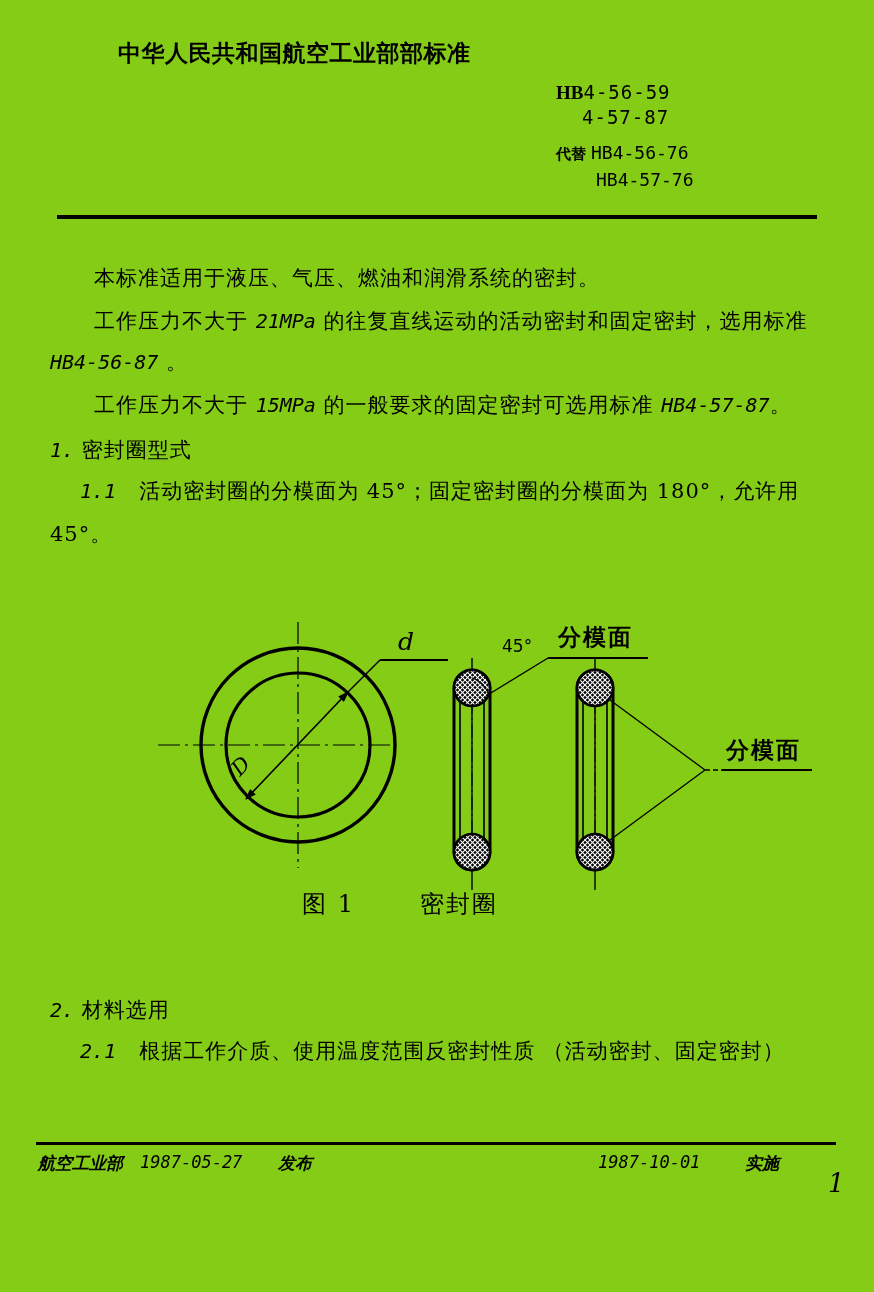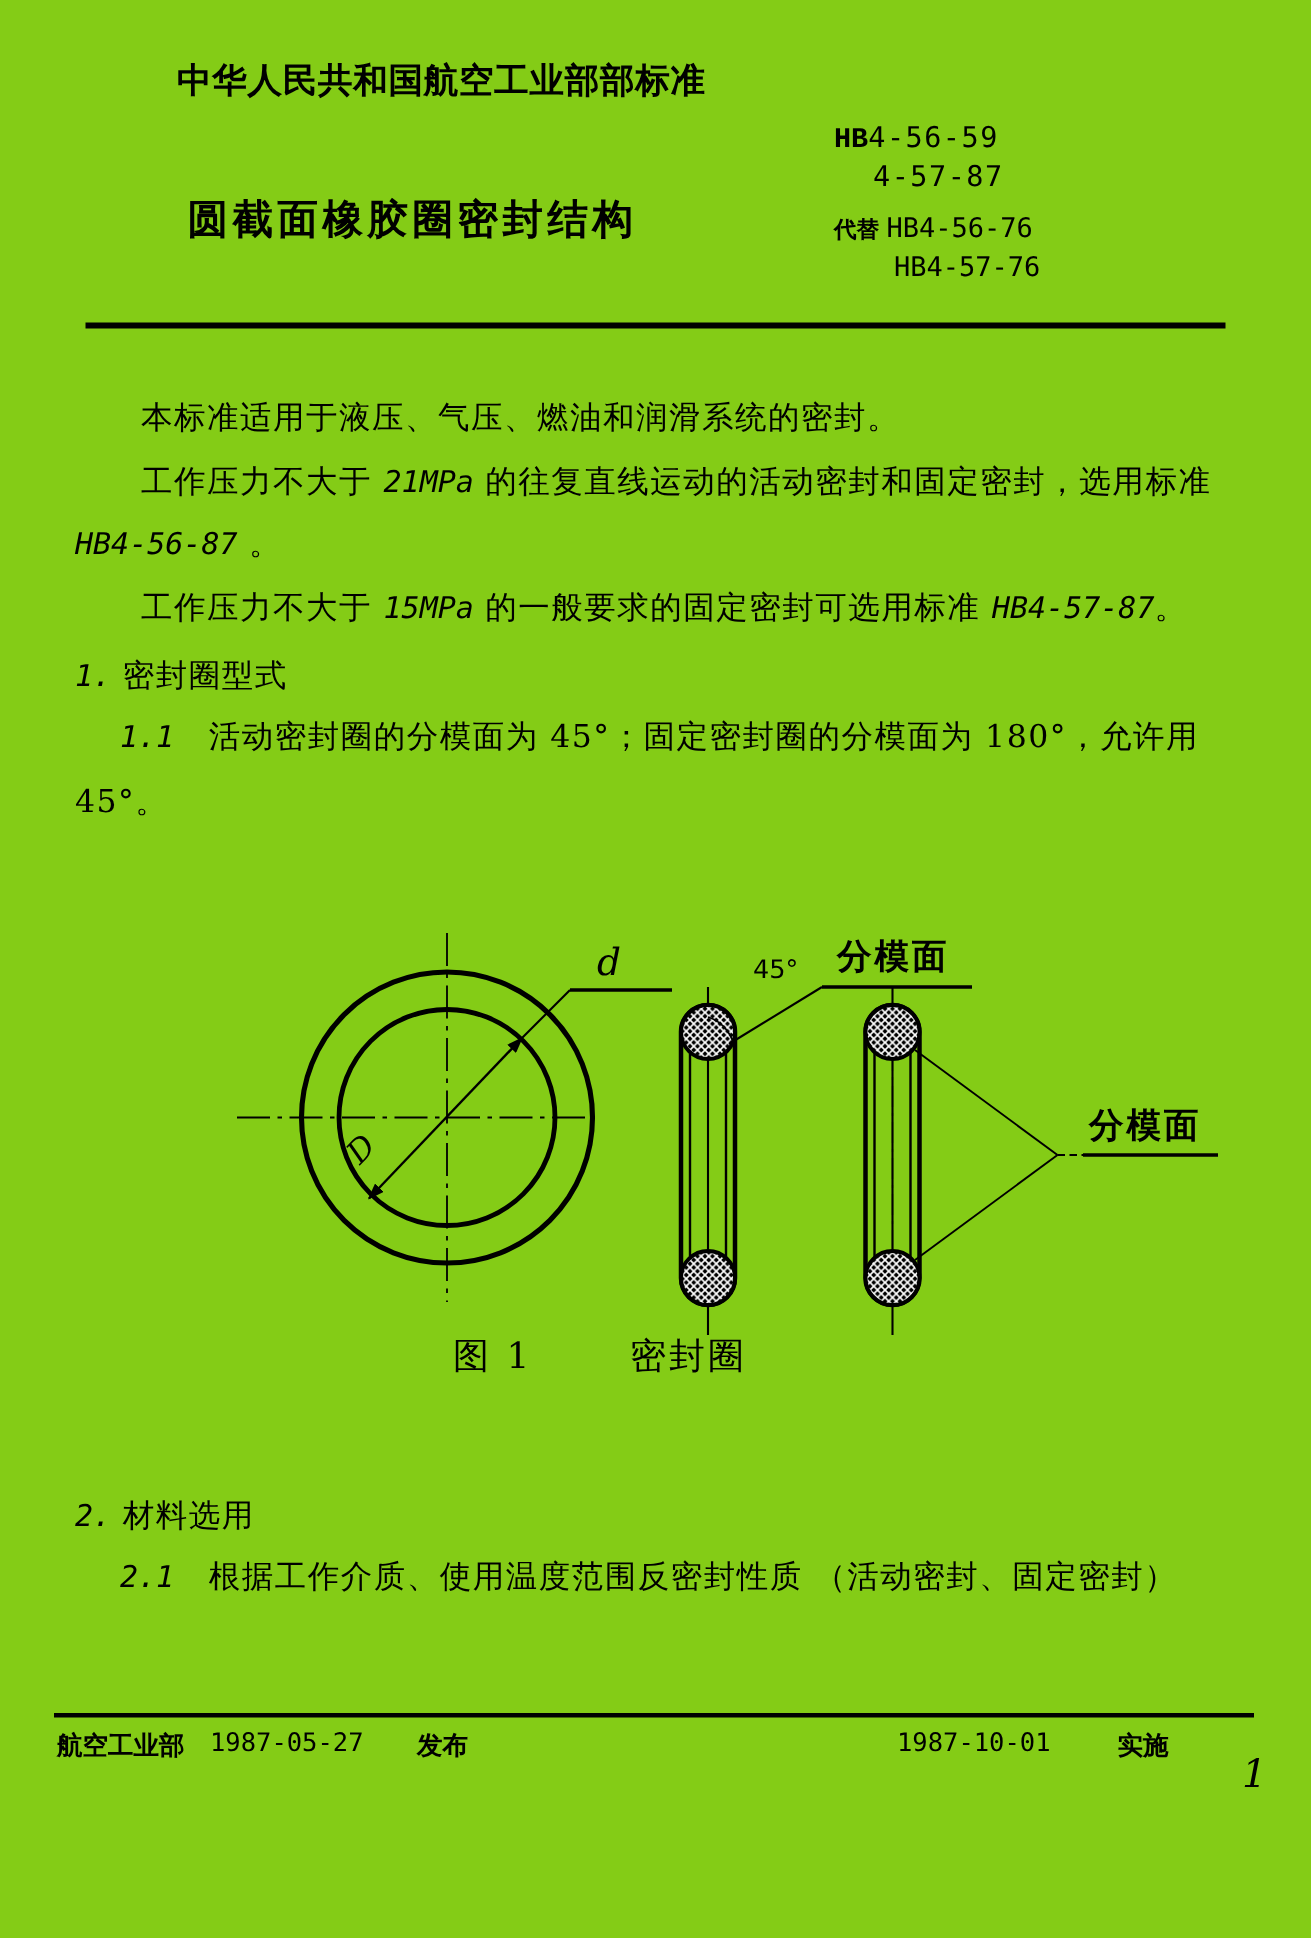--- a/index.html
+++ b/index.html
@@ -45,21 +45,21 @@
     position: absolute;
     left: 556px;
     top: 80px;
     width: 300px;
     font-size: 19px;
     line-height: 25px;
     font-family: "DejaVu Sans Mono", "Liberation Mono", monospace;
     letter-spacing: 1px;
   }
   .std-line-1 { white-space: nowrap; }
-  .std-line-1 .hb { font-weight: bold; font-family: Liberation Mono, monospace; letter-spacing:0; }
+  .std-line-1 .hb { font-weight: bold; font-family: Liberation Serif, serif; letter-spacing:0; }
   .std-line-2 { white-space: nowrap; padding-left: 26px; }
   .replaces-block {
     position: absolute;
     left: 556px;
     top: 140px;
     width: 300px;
     font-size: 18px;
     line-height: 25px;
     font-family: "DejaVu Sans Mono", "Liberation Mono", monospace;
   }
@@ -129,20 +129,21 @@
     background: #000;
   }
   .footer {
     position: absolute;
     left: 0;
     top: 1150px;
     width: 874px;
     height: 30px;
     font-size: 17px;
     font-family: "DejaVu Sans","Liberation Sans",sans-serif;
+    font-style: italic;
   }
   .f-org { position: absolute; left: 38px; top: 2px; font-weight: bold; }
   .f-date1 { position: absolute; left: 140px; top: 2px; font-family:"DejaVu Sans Mono","Liberation Mono",monospace; }
   .f-issue { position: absolute; left: 278px; top: 2px; font-weight: bold; }
   .f-date2 { position: absolute; left: 598px; top: 2px; font-family:"DejaVu Sans Mono","Liberation Mono",monospace; }
   .f-effect { position: absolute; left: 745px; top: 2px; font-weight: bold; }
   .page-no {
     position: absolute;
     left: 828px;
     top: 1168px;
@@ -151,21 +152,20 @@
     font-family: "DejaVu Serif","Liberation Serif",serif;
   }
 </style>
 </head>
 <body>
 
 <div class="page">
 
   <div class="ministry-title">中华人民共和国航空工业部部标准</div>
 
-  <div class="doc-title">圆截面橡胶圈密封结构</div>
 
   <div class="std-numbers">
     <div class="std-line-1"><span class="hb">HB</span><span>4-56-59</span></div>
     <div class="std-line-2">4-57-87</div>
   </div>
 
   <div class="replaces-block">
     <div><span class="replaces-label">代替</span><span>HB4-56-76</span></div>
     <div class="replaces-line-2">HB4-57-76</div>
   </div>

